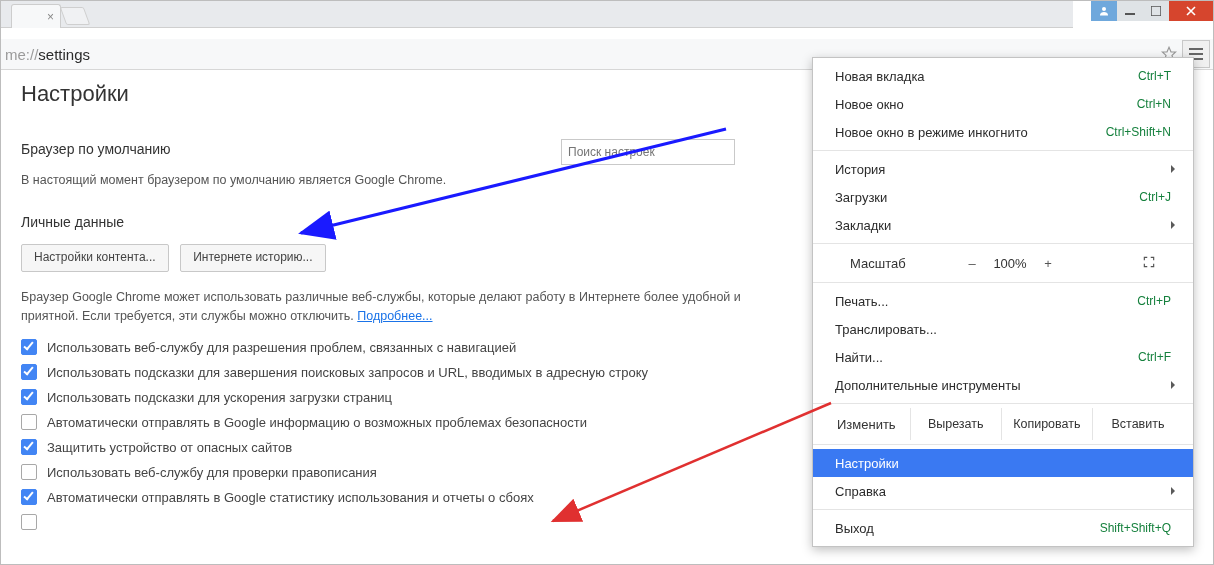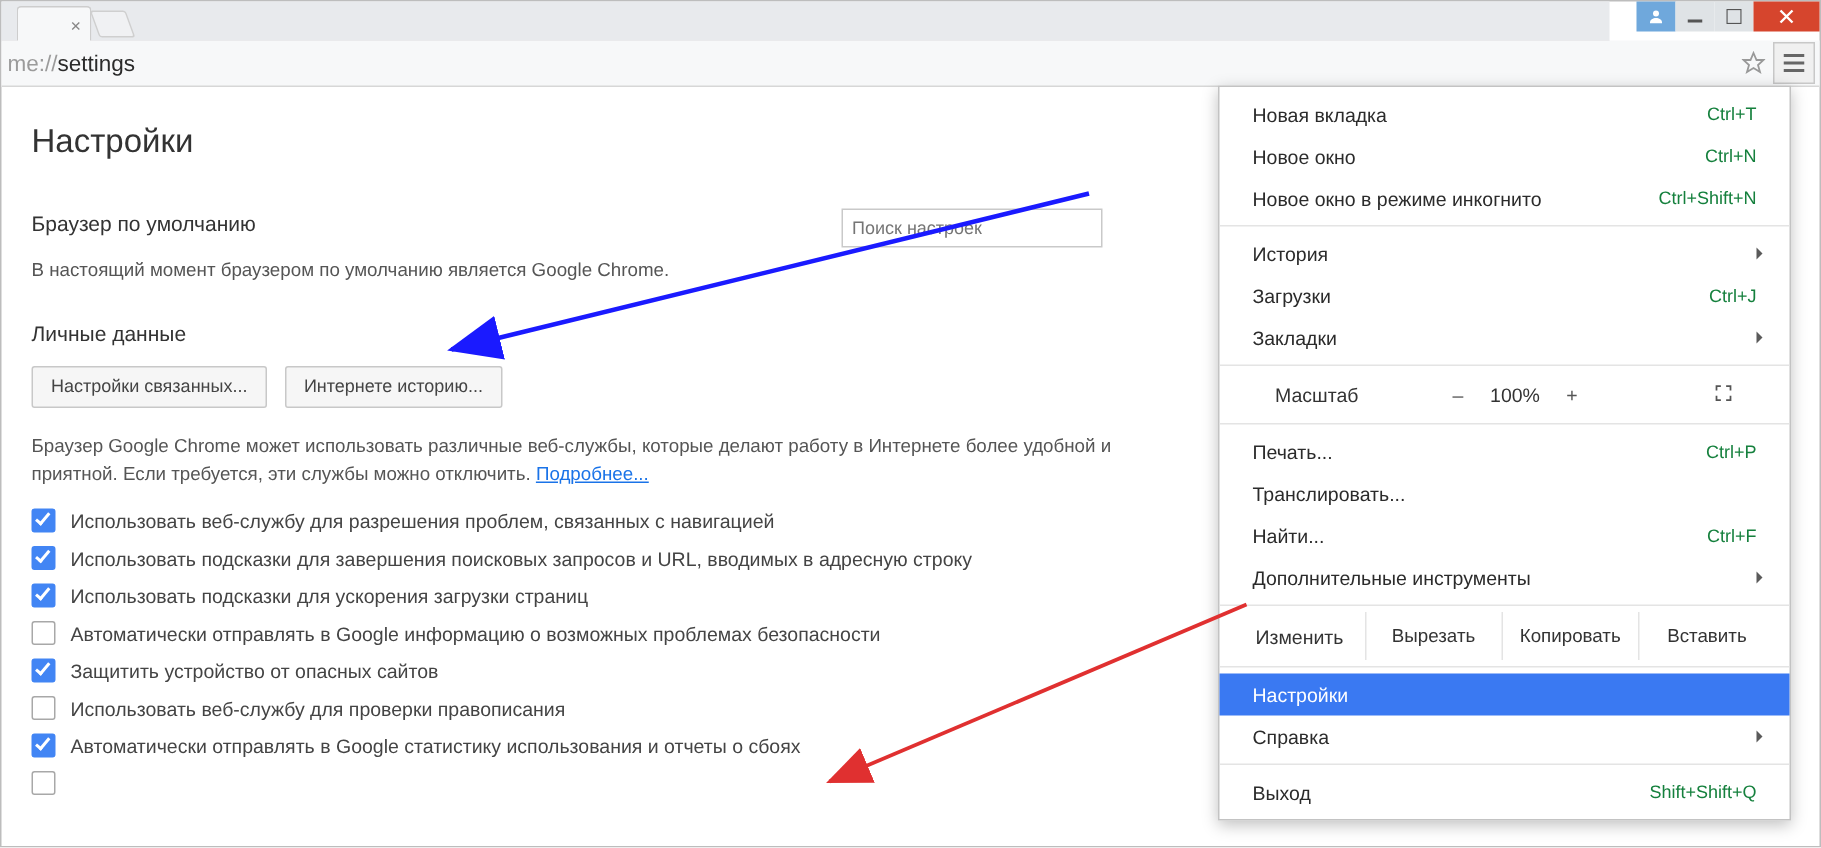--- a/index.html
+++ b/index.html
@@ -14,21 +14,21 @@
 .win-close{width:44px;background:#d6452d}
 .winbar svg{display:block}
 
 
 .tabstrip{position:absolute;top:0;left:0;right:140px;height:26px;background:#e8eaed;border-bottom:1px solid #cfcfcf}
 .tab{position:absolute;left:10px;top:3px;height:23px;width:48px;background:#f7f8f9;border:1px solid #cdcdcd;border-bottom:none;border-radius:3px 3px 0 0;display:flex;align-items:center}
 .tab .x{margin-left:auto;margin-right:6px;color:#888;font-size:12px;line-height:1}
 .newtab{position:absolute;left:62px;top:6px;width:22px;height:16px;background:#f0f1f3;border:1px solid #cfcfcf;transform:skewX(20deg);border-radius:2px}
 
 
-.addrbar{position:absolute;top:26px;left:0;right:0;height:30px;border-bottom:1px solid #d7d7d7;background:#f7f8f9;display:flex;align-items:center}
+.addrbar{position:absolute;top:38px;left:0;right:0;height:30px;border-bottom:1px solid #d7d7d7;background:#f7f8f9;display:flex;align-items:center}
 .addr{flex:1;padding:0 4px 0 4px;font-size:15px;color:#9b9b9b}
 .addr .bold{color:#2b2b2b}
 .star{width:26px;height:26px;display:flex;align-items:center;justify-content:center;color:#9b9b9b}
 .burger{width:26px;height:26px;display:flex;align-items:center;justify-content:center;border:1px solid #c8c8c8;background:#f0f0f0;margin-right:3px}
 
 
 .page{position:absolute;top:56px;left:0;right:0;bottom:0;padding:20px 0 0 20px;overflow:hidden}
 h1{font-size:22px;font-weight:400;margin:4px 0 34px 0;color:#333}
 h2{font-size:14px;font-weight:400;margin:0 0 14px 0;color:#333}
 .sec{margin-bottom:24px;max-width:730px}
@@ -119,21 +119,21 @@
     <input class="search" placeholder="Поиск настроек" style="">
 
     <div class="sec">
       <h2>Браузер по умолчанию</h2>
       <div class="desc">В настоящий момент браузером по умолчанию является Google Chrome.</div>
     </div>
 
     <div class="sec">
       <h2>Личные данные</h2>
       <div style="margin-bottom:16px">
-        <span class="btn">Настройки связанных...</span>
+        <span class="btn">Настройки контента...</span>
         <span class="btn">Интернете историю...</span>
       </div>
       <div class="desc">
         <span>Браузер Google Chrome может использовать различные веб-службы, которые делают работу в Интернете более удобной и приятной. Если требуется, эти службы можно отключить. </span><span class="link">Подробнее...</span>
       </div>
       <div id="checks" style="margin-top:14px">
           <div class="chk">
             <span class="box on"></span>
             <span>Использовать веб-службу для разрешения проблем, связанных с навигацией</span>
           </div>

